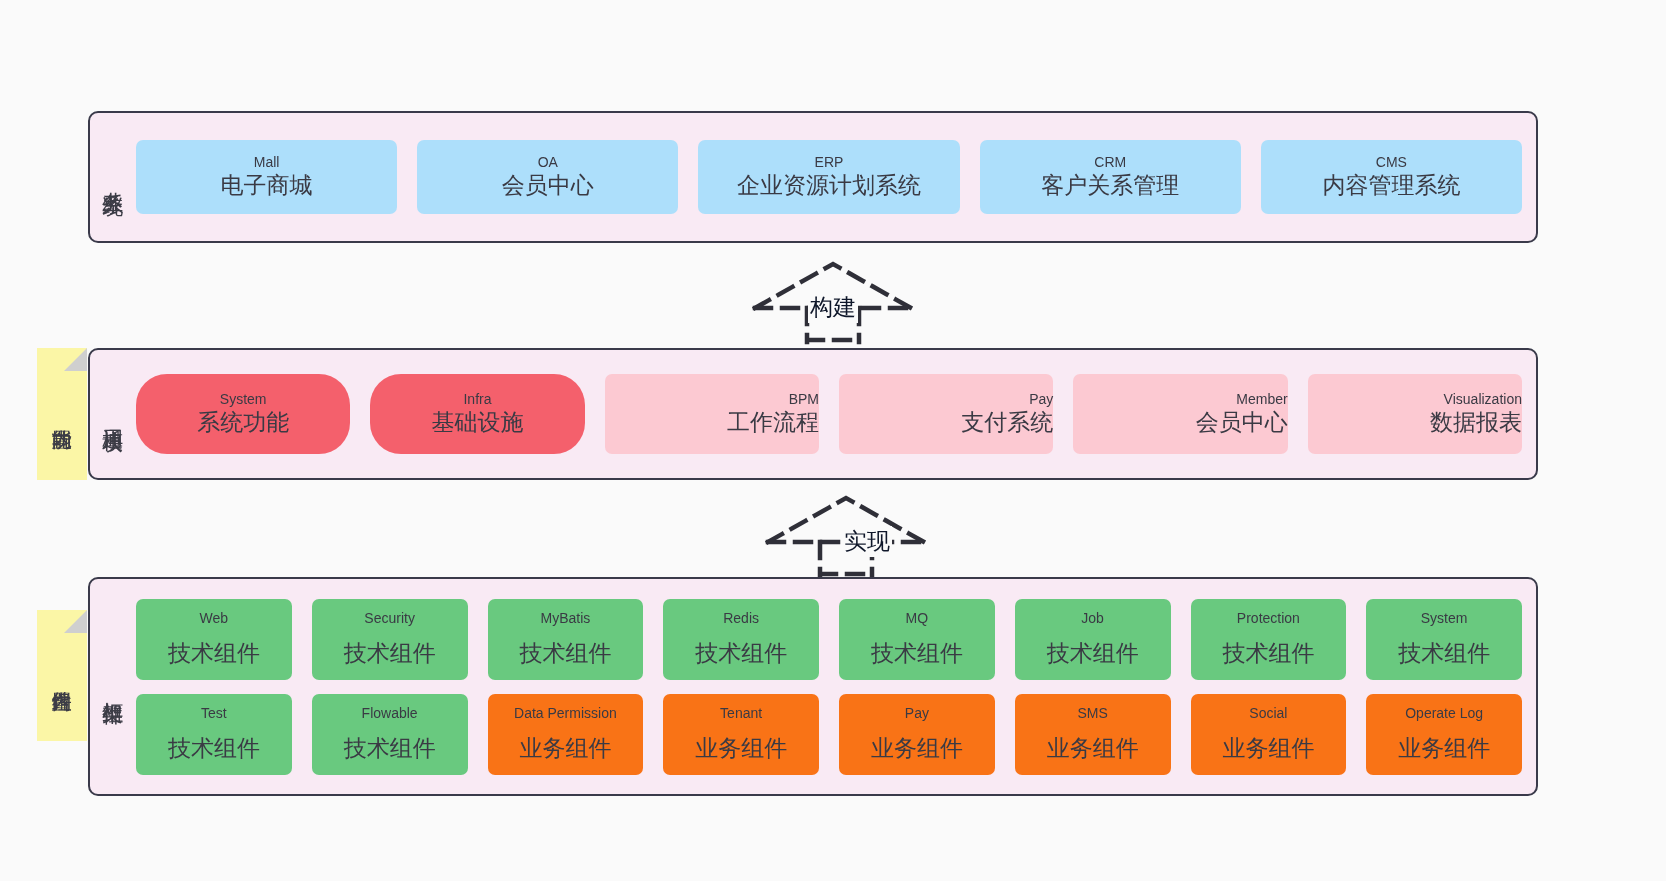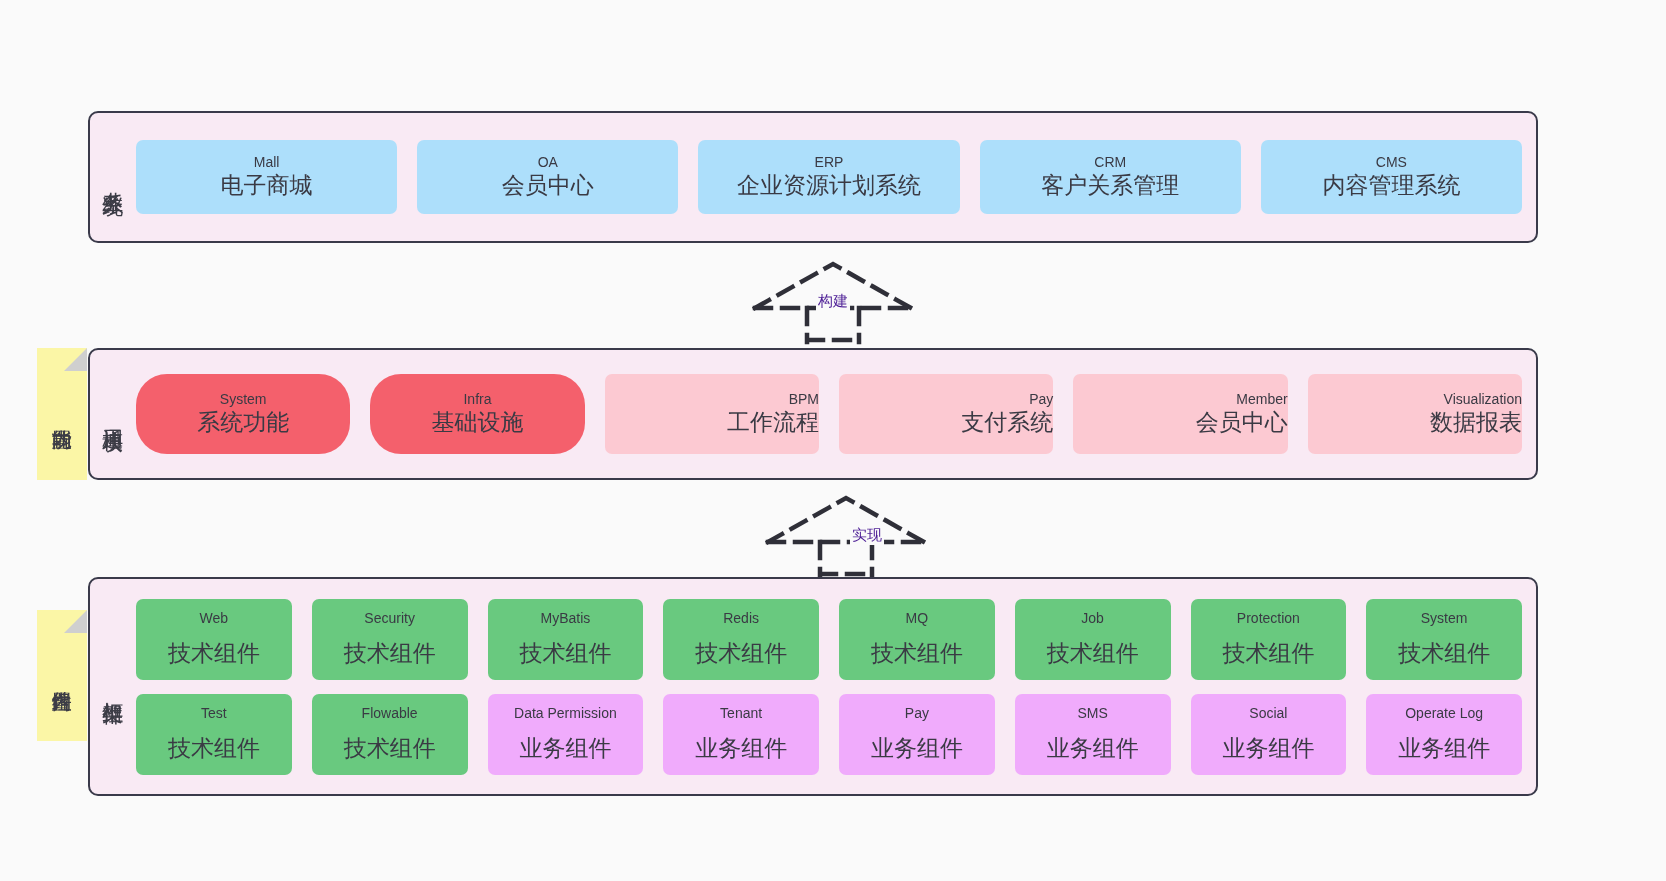--- a/index.html
+++ b/index.html
@@ -72,21 +72,21 @@
   #layer-modules .layer-body { gap: 0; }
   #layer-modules .row { height: 80px; }
   .c-red  { background: #f4606c; border-radius: 31px; }
   .c-pink { background: #fcc9d2; align-items: flex-end; }
 
   
   #layer-framework { left: 88px; top: 577px; width: 1450px; height: 219px; }
   #layer-framework .row { height: 81px; }
   #layer-framework .row .card { flex: 1 1 0; gap: 12px; }
   .c-green  { background: #69c97f; }
-  .c-lgreen { background: #f0abfc; }
+  .c-lgreen { background: #f97316; }
 
   
   .sticky {
     position: absolute;
     width: 50px;
     background: #fbf6a6;
     display: flex;
     align-items: center;
     justify-content: center;
     font-size: 20px;
@@ -107,22 +107,22 @@
   #sticky-modules   { left: 37px; top: 348px; height: 132px; }
   #sticky-framework { left: 37px; top: 610px; height: 131px; }
 
   
   .connector { position: absolute; }
   .connector svg { display: block; overflow: visible; }
   .connector .clabel {
     position: absolute;
     left: 50%;
     transform: translateX(-50%);
-    font-size: 15px;
-    color: #4c1d95;
+    font-size: 23px;
+    color: #0f172a;
     background: #fafafa;
     padding: 0 2px;
     white-space: nowrap;
   }
   #connector-build  { left: 745px; top: 258px; width: 176px; height: 84px; }
   #connector-build  .clabel { top: 34px; }
   #connector-impl   { left: 758px; top: 492px; width: 176px; height: 84px; }
   #connector-impl   .clabel { top: 34px; margin-left: 21px; }
 </style>
 </head>

